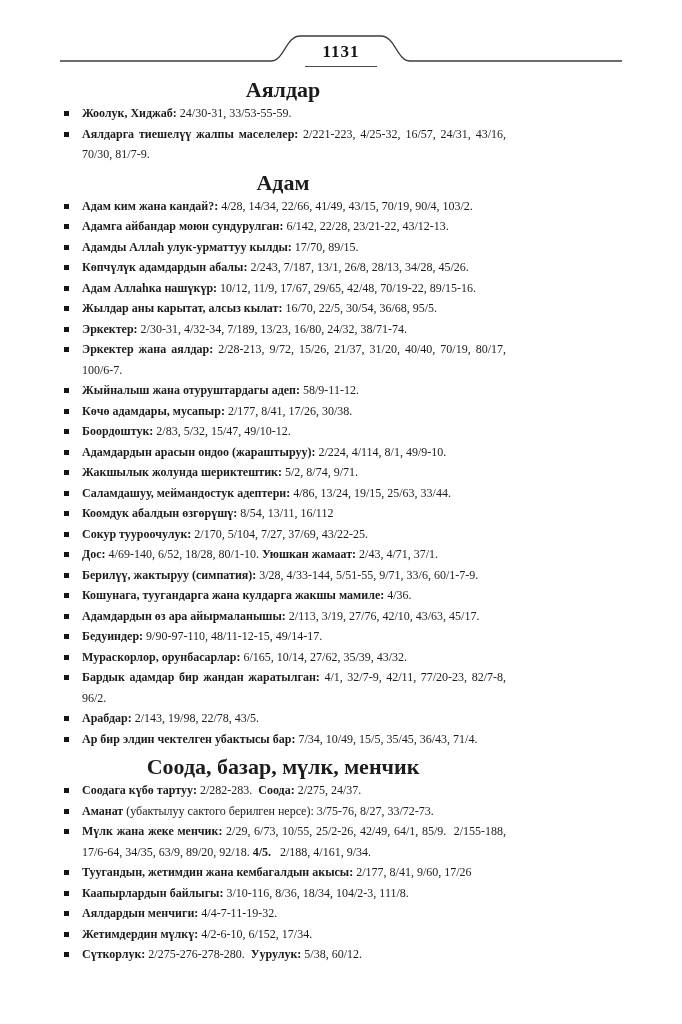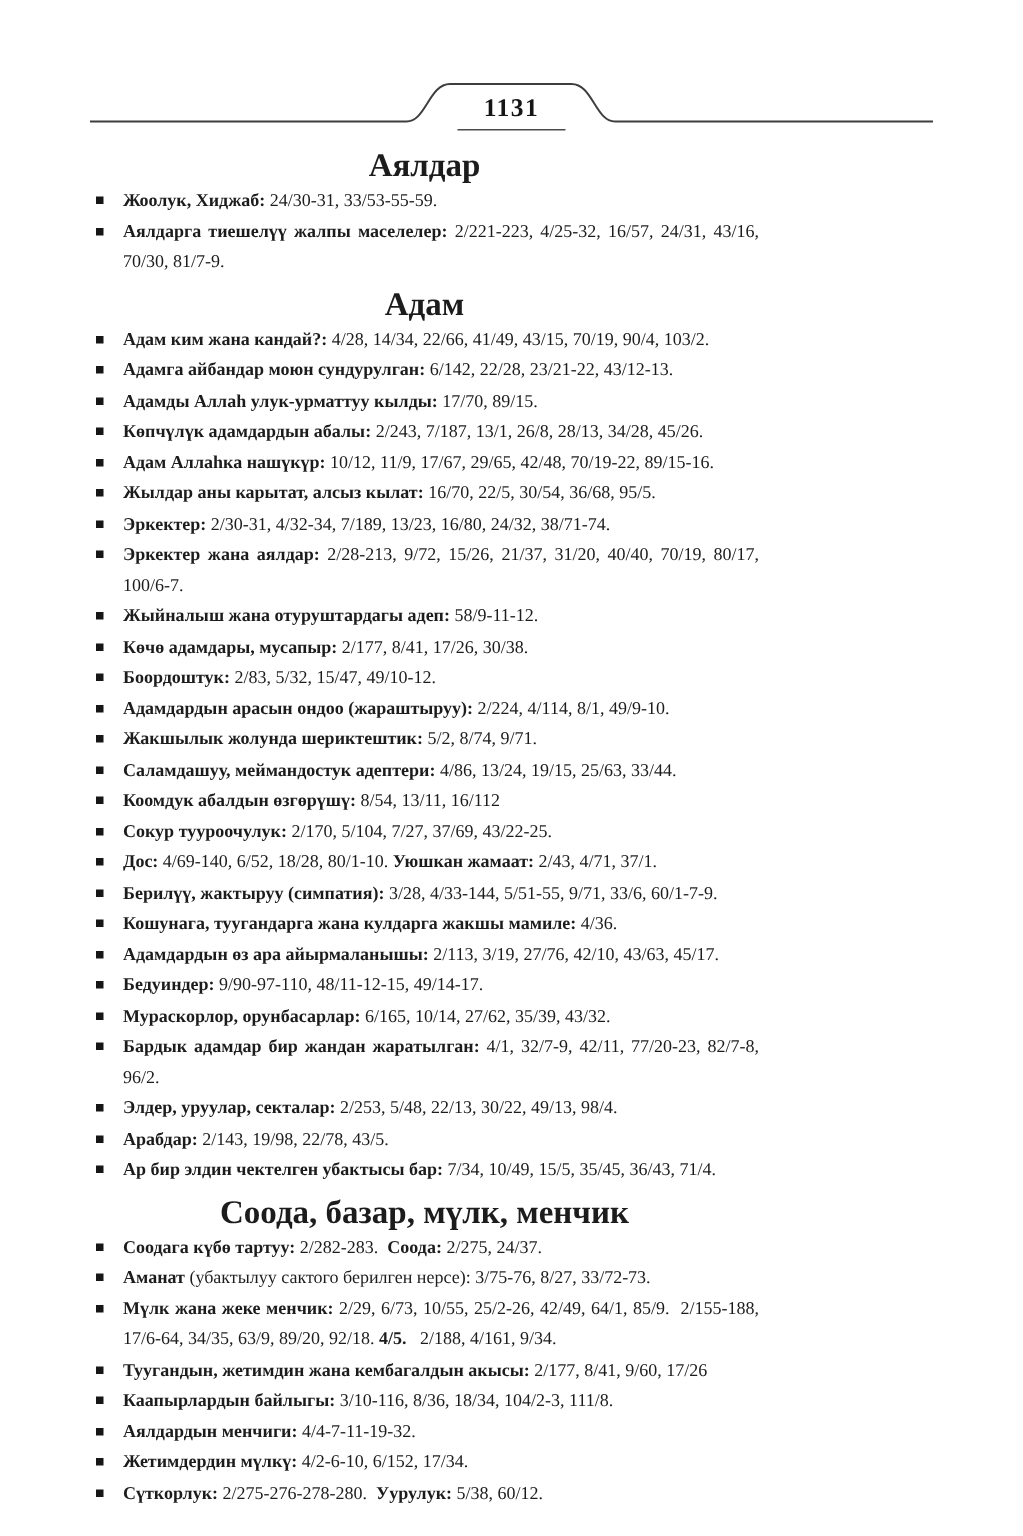--- a/index.html
+++ b/index.html
@@ -9,21 +9,21 @@
     overflow: hidden;
   }
   body {
     font-family: "Liberation Serif", "DejaVu Serif", serif;
     color: #1c1c1c;
     -webkit-font-smoothing: antialiased;
   }
   .page {
     box-sizing: border-box;
     width: 566px; height: 1024px;
-    padding: 50px 60px 10px 60px;
+    padding: 30px 60px 10px 60px;
   }
   .page-header { margin: 0 0 6px 0; }
   .page-header svg { display: block; }
   .pageno-text {
     font-family: "Liberation Serif", serif;
     font-weight: bold;
     font-size: 17px;
     fill: #151515;
     letter-spacing: 1px;
   }
@@ -91,21 +91,20 @@
         <p class="entry"><span class="bullet"></span><span class="seg-b">Саламдашуу, меймандостук адептери:</span><span class="seg-r"> 4/86, 13/24, 19/15, 25/63, 33/44.</span></p>
         <p class="entry"><span class="bullet"></span><span class="seg-b">Коомдук абалдын өзгөрүшү:</span><span class="seg-r"> 8/54, 13/11, 16/112</span></p>
         <p class="entry"><span class="bullet"></span><span class="seg-b">Сокур тууроочулук:</span><span class="seg-r">&nbsp;2/170, 5/104, 7/27, 37/69, 43/22-25.</span></p>
         <p class="entry"><span class="bullet"></span><span class="seg-b">Дос:</span><span class="seg-r">&nbsp;4/69-140, 6/52, 18/28, 80/1-10. </span><span class="seg-b">Уюшкан жамаат:</span><span class="seg-r"> 2/43, 4/71, 37/1.</span></p>
         <p class="entry"><span class="bullet"></span><span class="seg-b">Берилүү, жактыруу (симпатия):</span><span class="seg-r"> 3/28, 4/33-144, 5/51-55, 9/71, 33/6, 60/1-7-9.</span></p>
         <p class="entry"><span class="bullet"></span><span class="seg-b">Кошунага, туугандарга жана кулдарга жакшы мамиле:</span><span class="seg-r">&nbsp;4/36.</span></p>
         <p class="entry"><span class="bullet"></span><span class="seg-b">Адамдардын өз ара айырмаланышы:</span><span class="seg-r"> 2/113, 3/19, 27/76, 42/10, 43/63, 45/17.</span></p>
         <p class="entry"><span class="bullet"></span><span class="seg-b">Бедуиндер:</span><span class="seg-r"> 9/90-97-110, 48/11-12-15, 49/14-17.</span></p>
         <p class="entry"><span class="bullet"></span><span class="seg-b">Мураскорлор, орунбасарлар:</span><span class="seg-r"> 6/165, 10/14, 27/62, 35/39, 43/32.</span></p>
         <p class="entry"><span class="bullet"></span><span class="seg-b">Бардык адамдар бир жандан жаратылган:</span><span class="seg-r"> 4/1, 32/7-9, 42/11, 77/20-23, 82/7-8, 96/2.</span></p>
-        <p class="entry"><span class="bullet"></span><span class="seg-b">Элдер, уруулар, секталар:</span><span class="seg-r"> 2/253, 5/48, 22/13, 30/22, 49/13, 98/4.</span></p>
         <p class="entry"><span class="bullet"></span><span class="seg-b">Арабдар:</span><span class="seg-r"> 2/143, 19/98, 22/78, 43/5.</span></p>
         <p class="entry"><span class="bullet"></span><span class="seg-b">Ар бир элдин чектелген убактысы бар:</span><span class="seg-r"> 7/34, 10/49, 15/5, 35/45, 36/43, 71/4.</span></p>
       </section>
       <section class="index-section">
         <h2 class="section-title">Соода, базар, мүлк, менчик</h2>
         <p class="entry"><span class="bullet"></span><span class="seg-b">Соодага күбө тартуу:</span><span class="seg-r">&nbsp;2/282-283.&nbsp; </span><span class="seg-b">Соода:</span><span class="seg-r"> 2/275, 24/37.</span></p>
         <p class="entry"><span class="bullet"></span><span class="seg-b">Аманат</span><span class="seg-r"> (убактылуу сактого берилген нерсе): 3/75-76, 8/27, 33/72-73.</span></p>
         <p class="entry"><span class="bullet"></span><span class="seg-b">Мүлк жана жеке менчик:</span><span class="seg-r"> 2/29, 6/73, 10/55, 25/2-26, 42/49, 64/1, 85/9.&nbsp; 2/155-188, 17/6-64, 34/35, 63/9, 89/20, 92/18. </span><span class="seg-b">4/5.</span><span class="seg-r">&nbsp;&nbsp; 2/188, 4/161, 9/34.</span></p>
         <p class="entry"><span class="bullet"></span><span class="seg-b">Туугандын, жетимдин жана кембагалдын акысы:</span><span class="seg-r"> 2/177, 8/41, 9/60, 17/26</span></p>
         <p class="entry"><span class="bullet"></span><span class="seg-b">Каапырлардын байлыгы:</span><span class="seg-r"> 3/10-116, 8/36, 18/34, 104/2-3, 111/8.</span></p>

